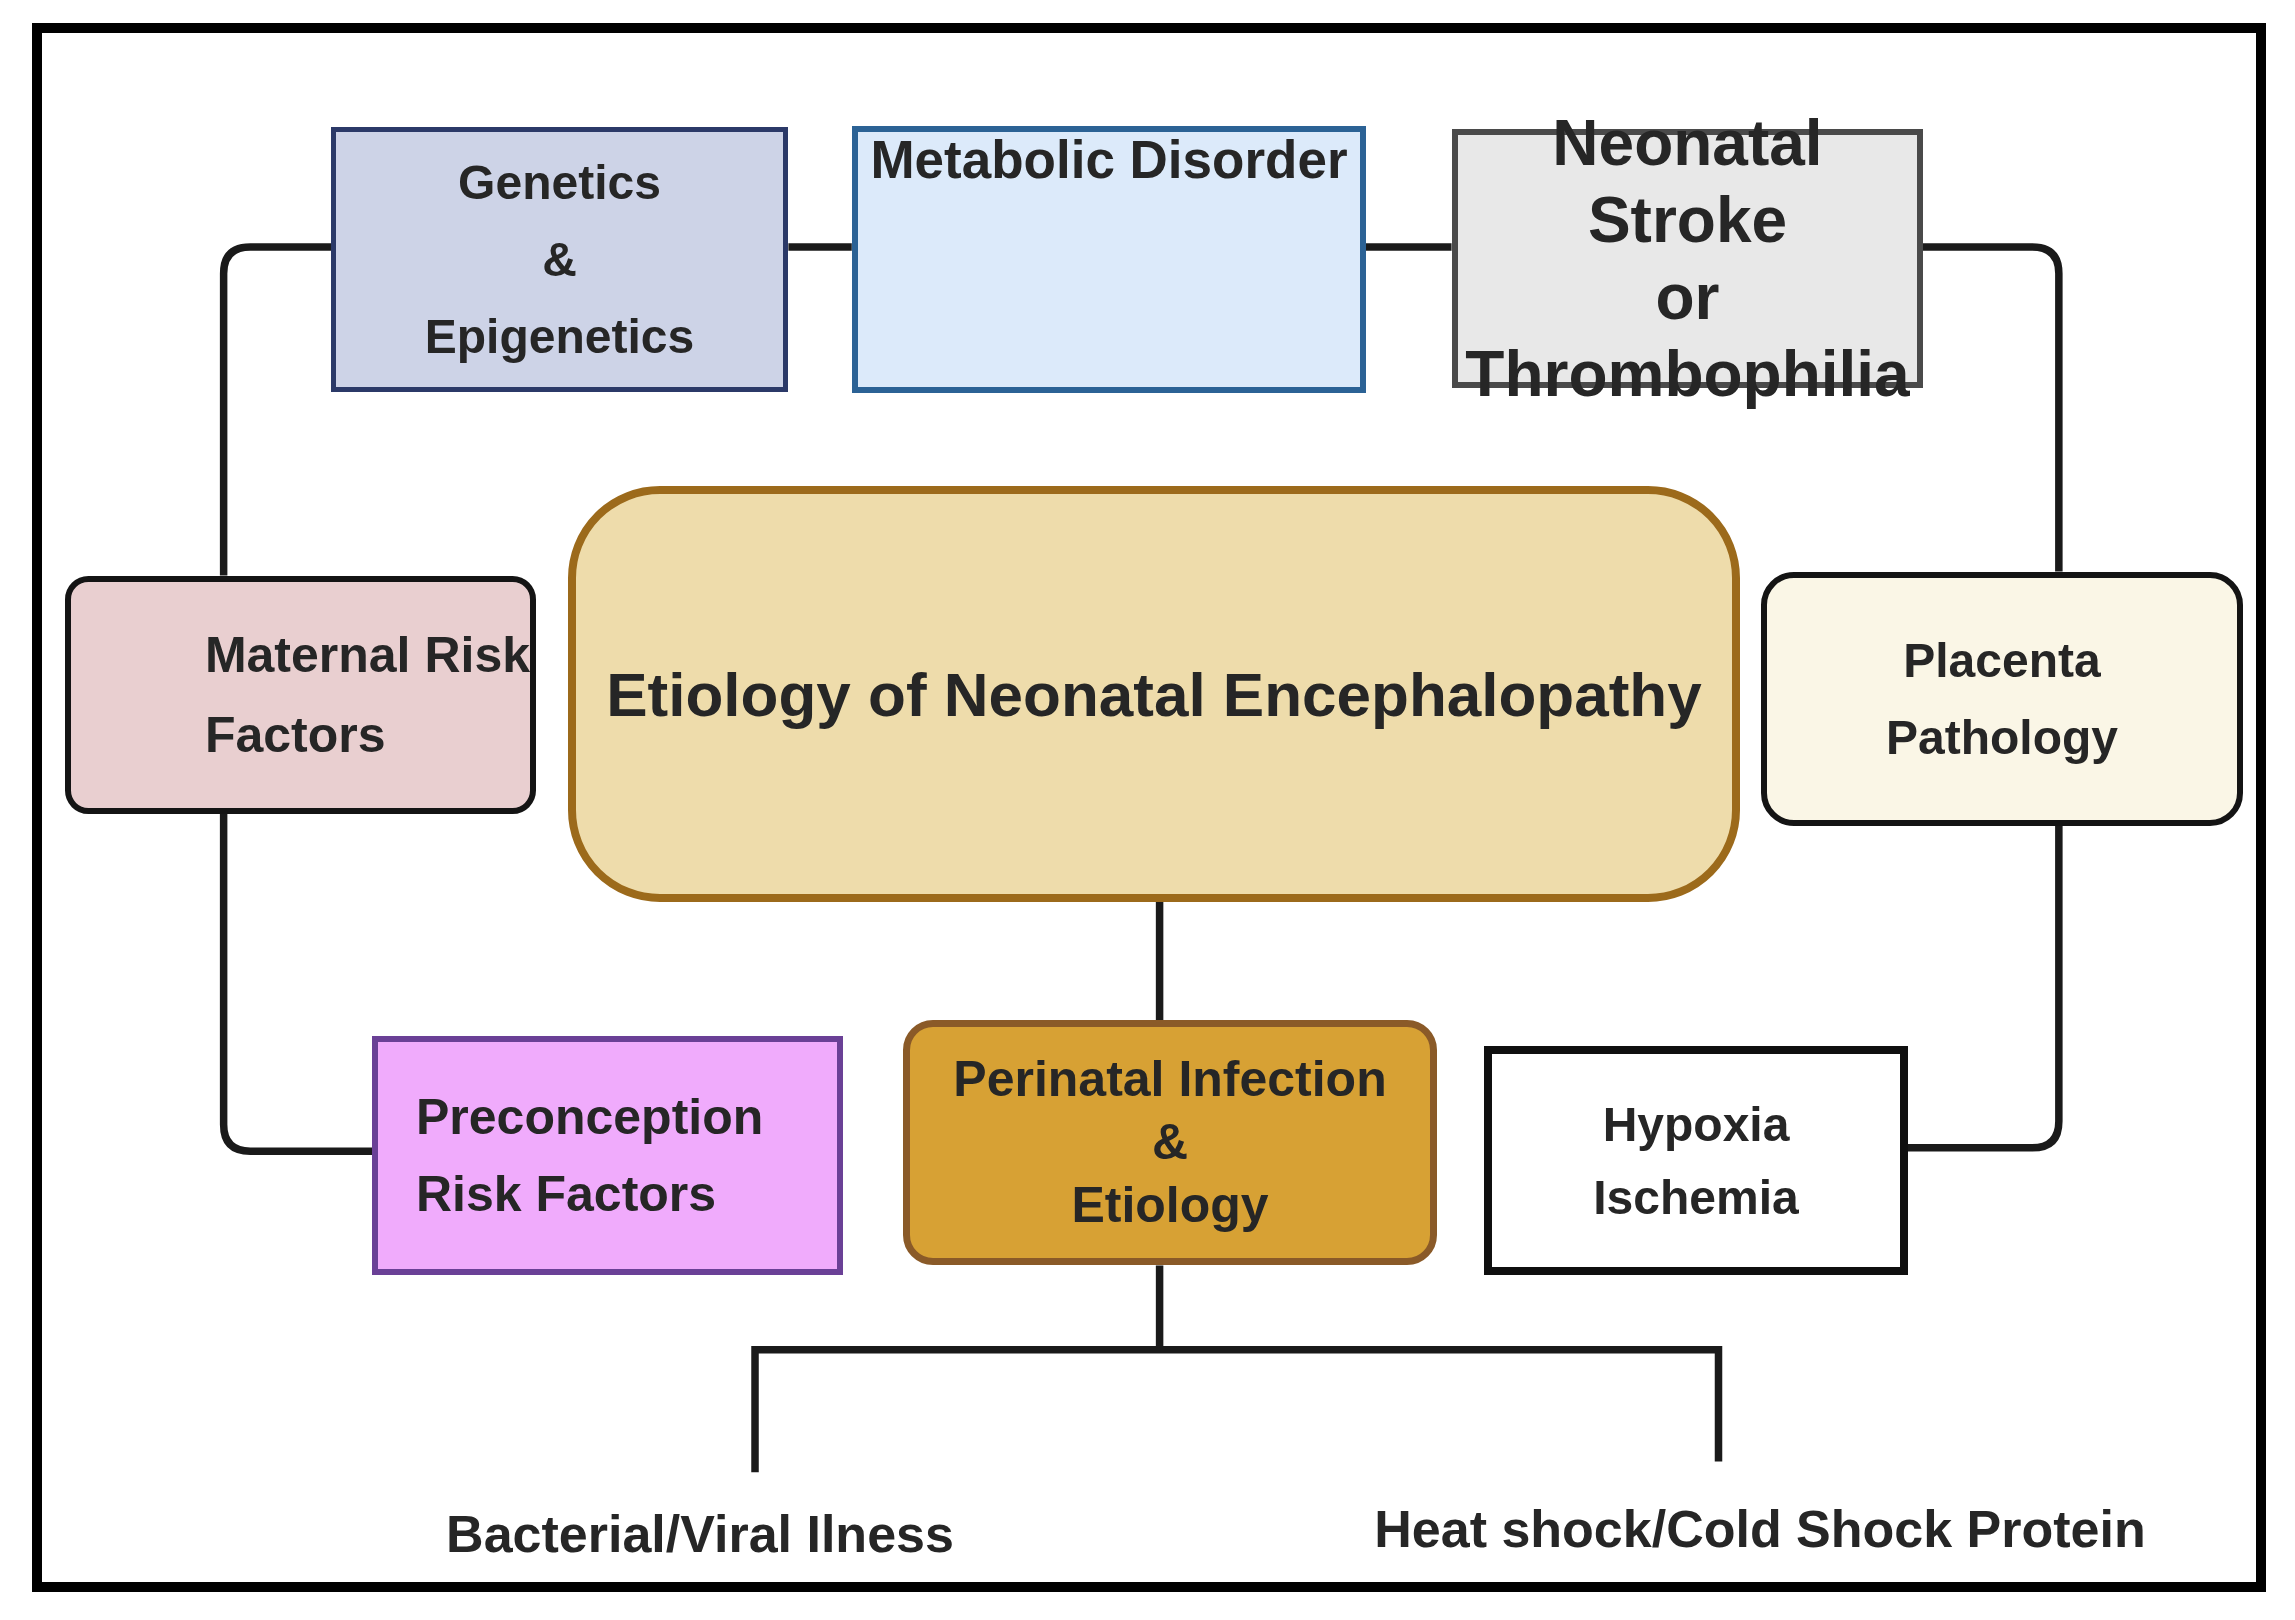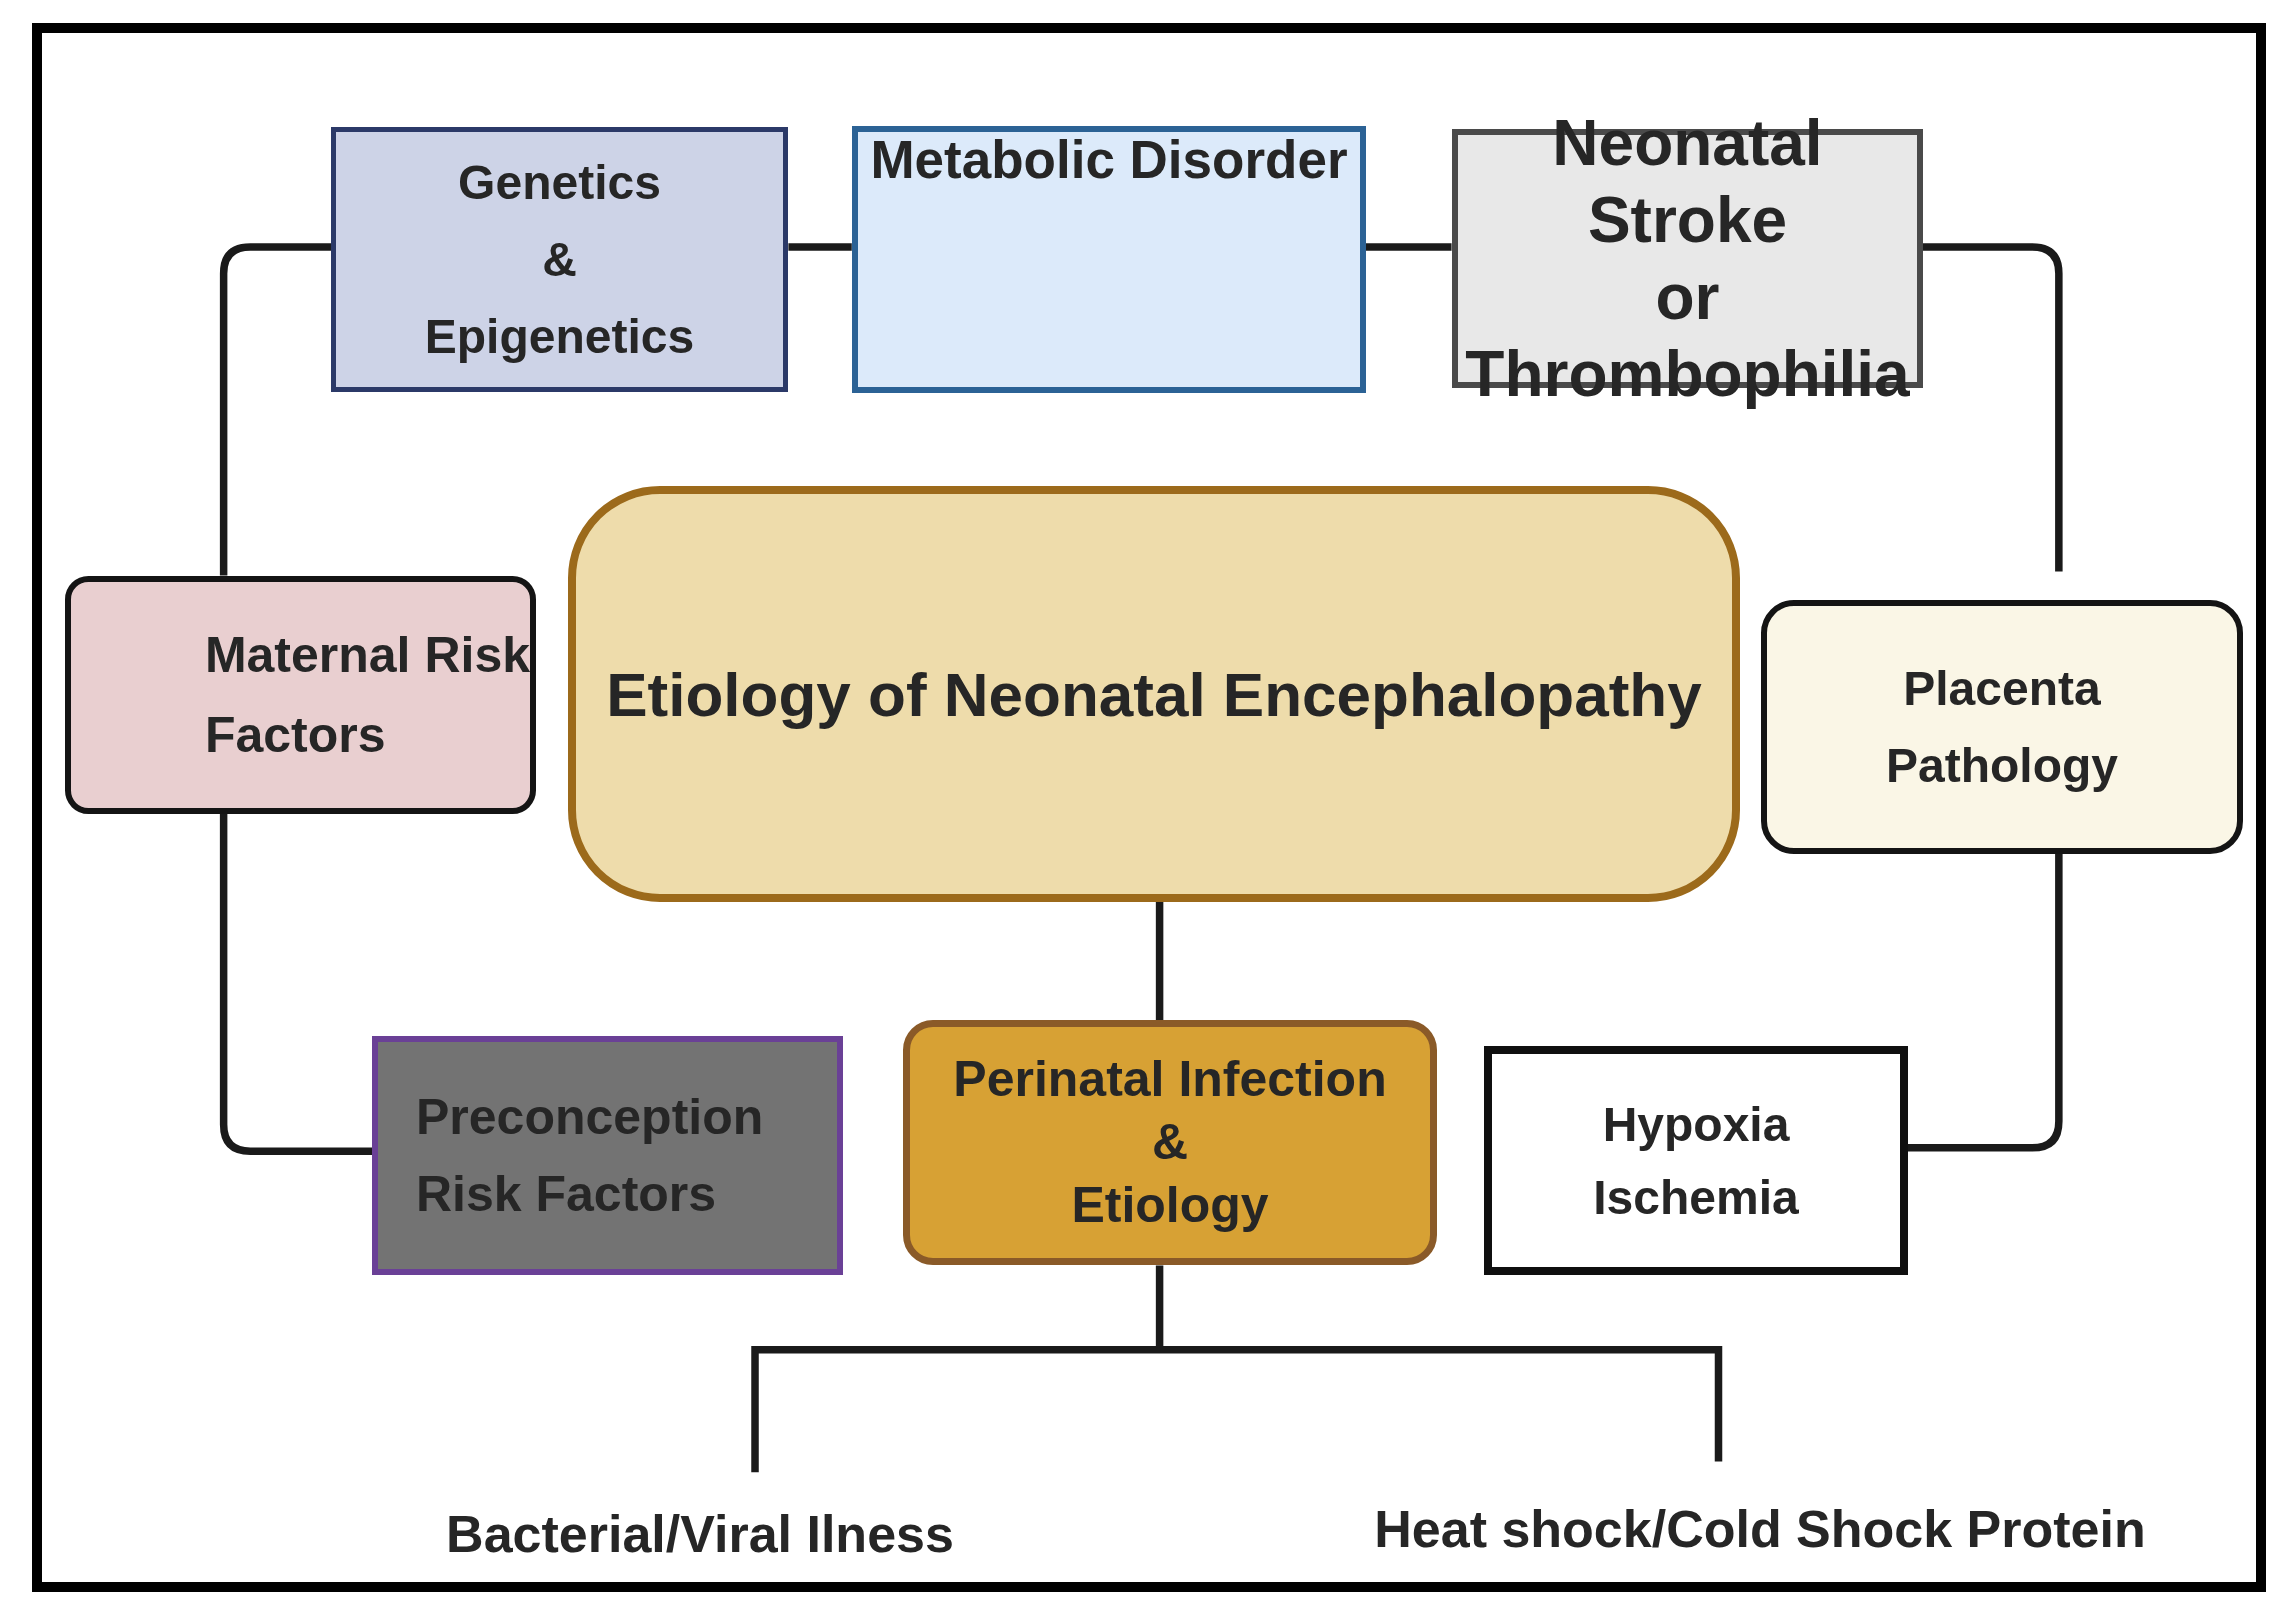--- a/index.html
+++ b/index.html
@@ -49,25 +49,25 @@
   }
   .node-maternal{
     left:65px;top:576px;width:471px;height:238px;
     background:#e9cfd0;border:6.7px solid #141414;border-radius:23.4px;
     font-size:50px;line-height:80px;
     justify-content:flex-end;text-align:left;padding-left:42px;
   }
   .node-placenta{
     left:1761px;top:572px;width:482px;height:254px;
     background:#faf6e6;border:6.7px solid #141414;border-radius:33px;
-    font-size:48px;line-height:77px;margin-top:28px;
+    font-size:48px;line-height:77px;
   }
   .node-preconception{
     left:372px;top:1036px;width:471px;height:239px;
-    background:#737373;border:6.7px solid #6a4096;
+    background:#f0abfc;border:6.7px solid #6a4096;
     font-size:50px;line-height:77px;
     justify-content:flex-start;text-align:left;padding-left:38px;
   }
   .node-perinatal{
     left:903px;top:1020px;width:534px;height:245px;
     background:#d7a134;border:7.5px solid #8a5a28;border-radius:30px;
     font-size:50px;line-height:63px;
   }
   .node-hypoxia{
     left:1484px;top:1046px;width:424px;height:229px;

